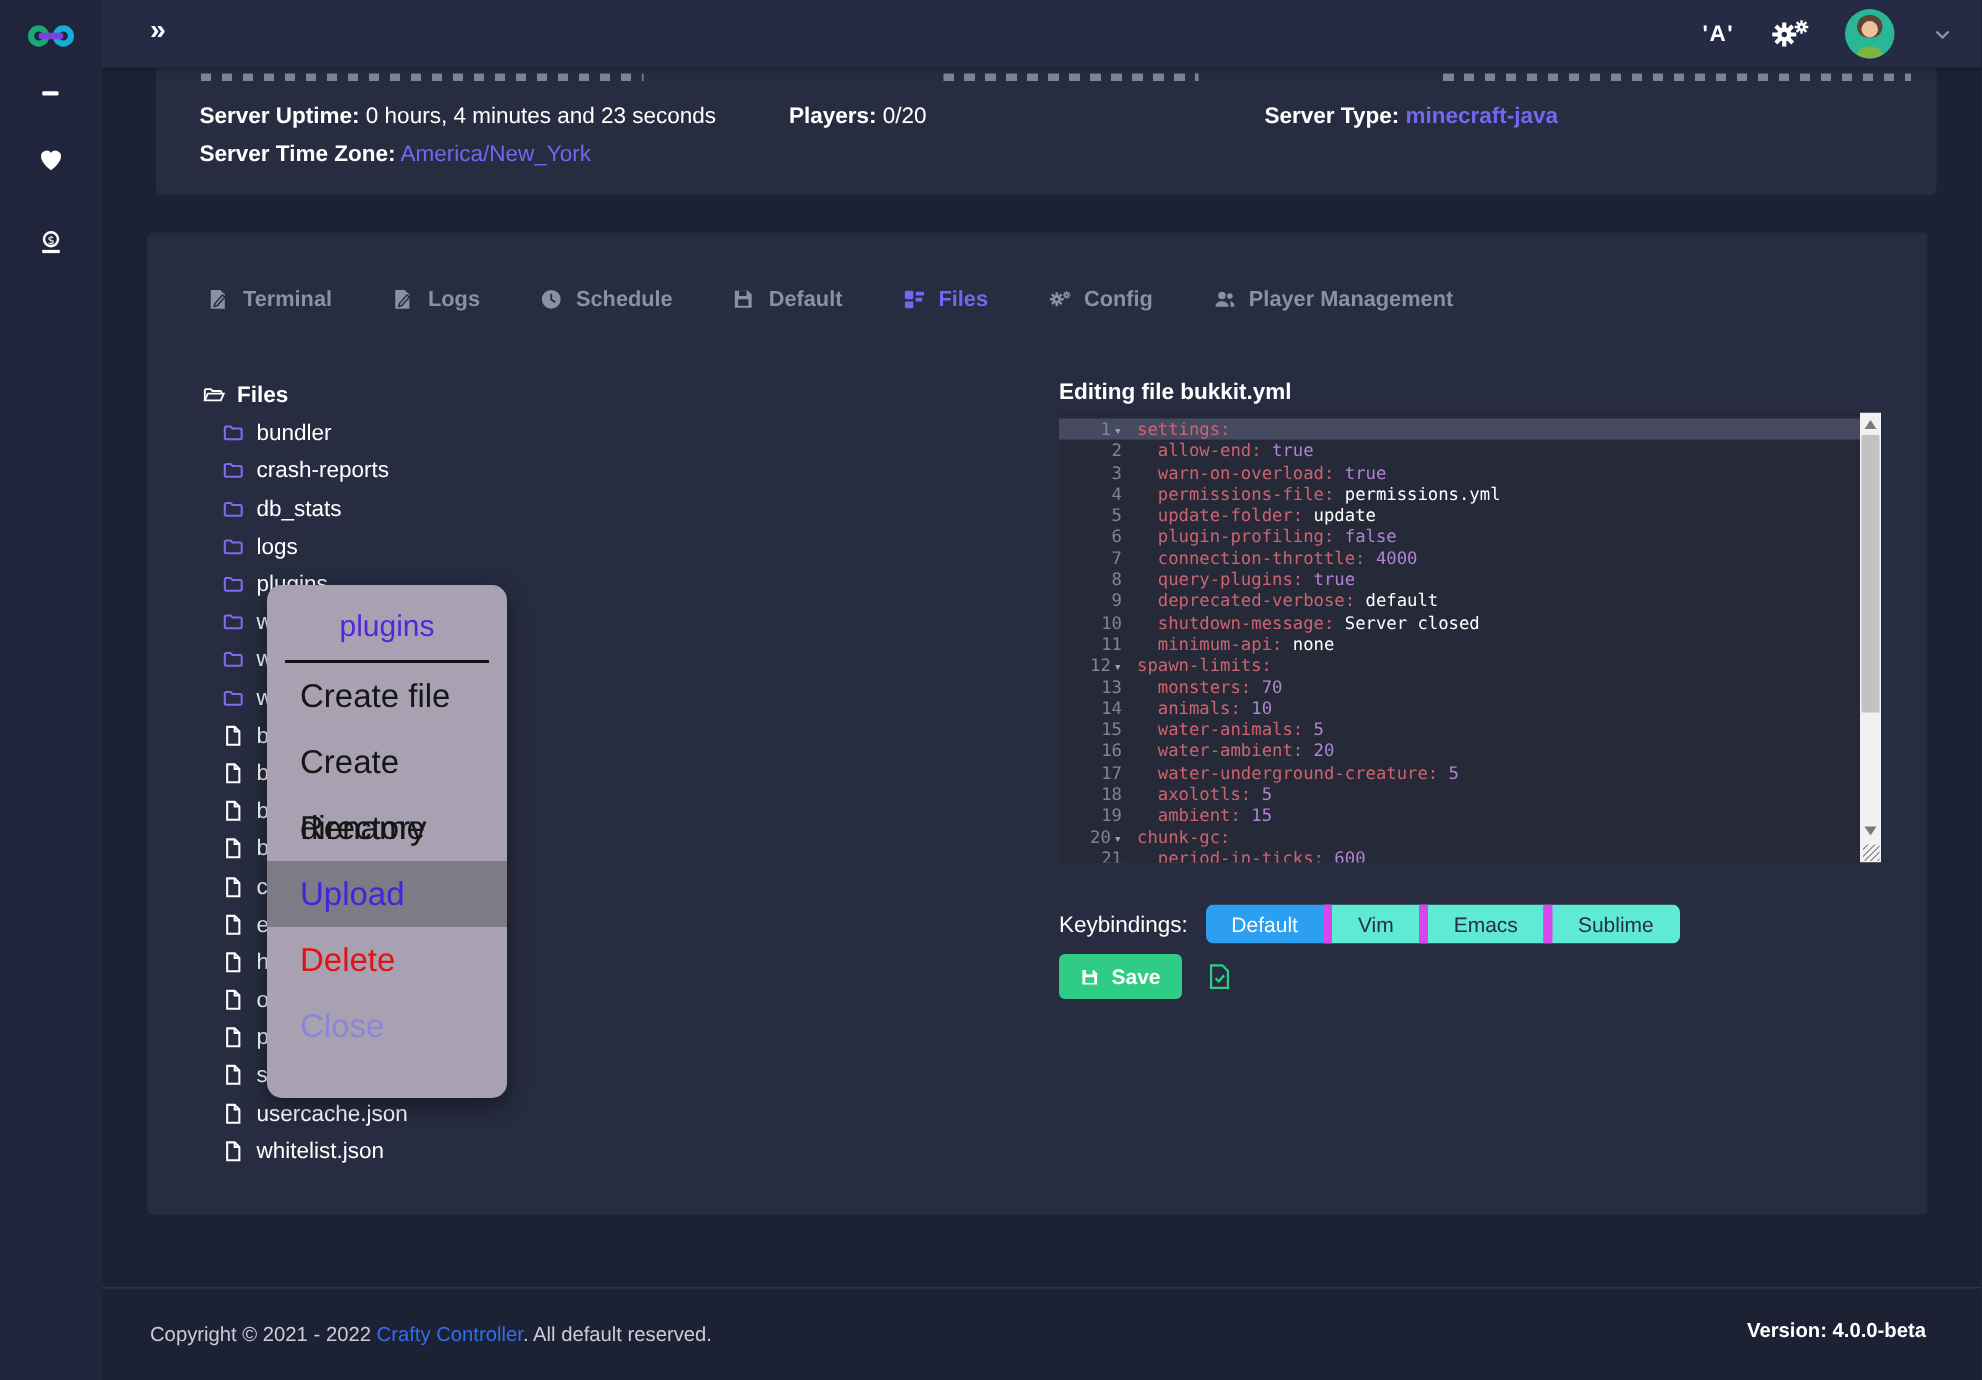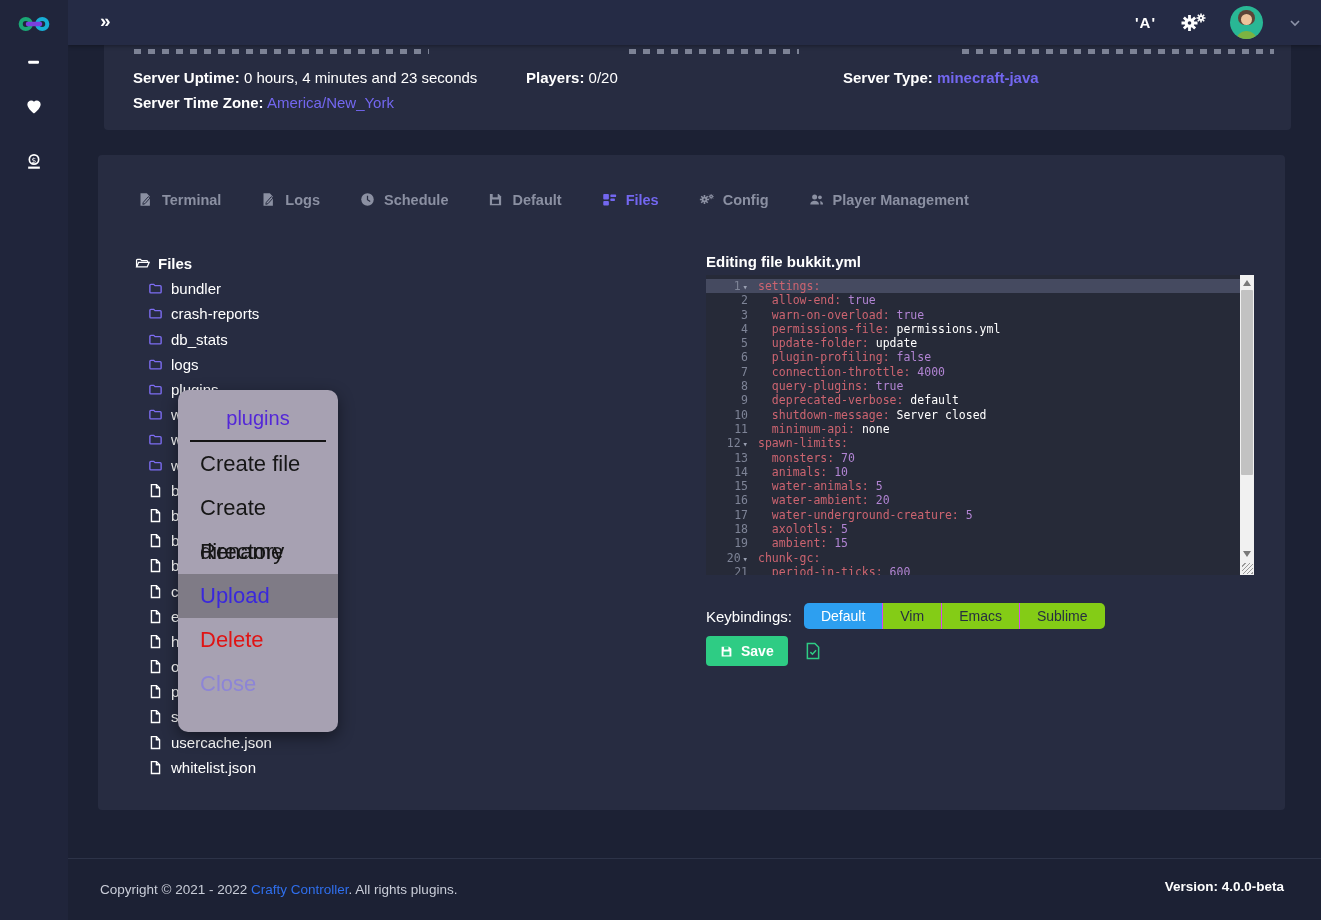--- a/index.html
+++ b/index.html
@@ -76,21 +76,21 @@
   .sb .up { top:5px; border-bottom:6px solid #7a7a7a; }
   .sb .dn { bottom:18px; border-top:6px solid #7a7a7a; }
   .sb .thumb { position:absolute; left:1px; top:15px; width:12px; height:185px; background:#c2c2c2; border-radius:1px; }
   .sb .grip { position:absolute; right:1px; bottom:1px; width:11px; height:11px;
               background:repeating-linear-gradient(135deg,transparent 0 2px,#9a9a9a 2px 3px); }
 
   
   .kb-row { position:absolute; left:608px; top:448px; display:flex; align-items:center; gap:12px; }
   .kb-label { font-size:15px; color:#fff; }
   .kbgroup { display:inline-flex; border-radius:5px; overflow:hidden; }
-  .kb { padding:5px 17px; background:#84cc16; color:#273040; font-size:14px; border:none; border-left:1px solid #d946ef; cursor:pointer; font-family:inherit; }
+  .kb { padding:5px 17px; background:#5eead4; color:#273040; font-size:14px; border:none; border-left:6px solid #d946ef; cursor:pointer; font-family:inherit; }
   .kb:first-child { border-left:none; }
   .kb.active { background:#2d9ff0; color:#fff; }
   .save-row { position:absolute; left:608px; top:481px; display:flex; align-items:center; gap:16px; }
   .save-btn { display:inline-flex; align-items:center; gap:8px; background:#2ecc84; color:#fff; font-weight:bold;
               font-size:14px; border:none; border-radius:4px; padding:7px 14px; cursor:pointer; font-family:inherit; }
   .save-btn .ic { width:13px; height:13px; }
   .fcheck { width:18px; height:18px; color:#2ecc84; cursor:pointer; }
   .fcheck svg { width:100%; height:100%; }
 
   
@@ -512,16 +512,16 @@
       <div class="ctx-item">Create file</div>
       <div class="ctx-item">Create directory</div>
       <div class="ctx-item">Rename</div>
       <div class="ctx-item highlighted">Upload</div>
       <div class="ctx-item danger">Delete</div>
       <div class="ctx-item muted">Close</div>
     </div>
 </div>
 
 <div class="foot-line"></div>
-<div class="copyright"><span>Copyright © 2021 - 2022 </span><a href="#">Crafty Controller</a><span>. All rights plugins.</span></div>
+<div class="copyright"><span>Copyright © 2021 - 2022 </span><a href="#">Crafty Controller</a><span>. All default reserved.</span></div>
 <div class="version">Version: 4.0.0-beta</div>
 
 <div class="status-tip">javascript:void(0)</div>
 
 </body></html>

